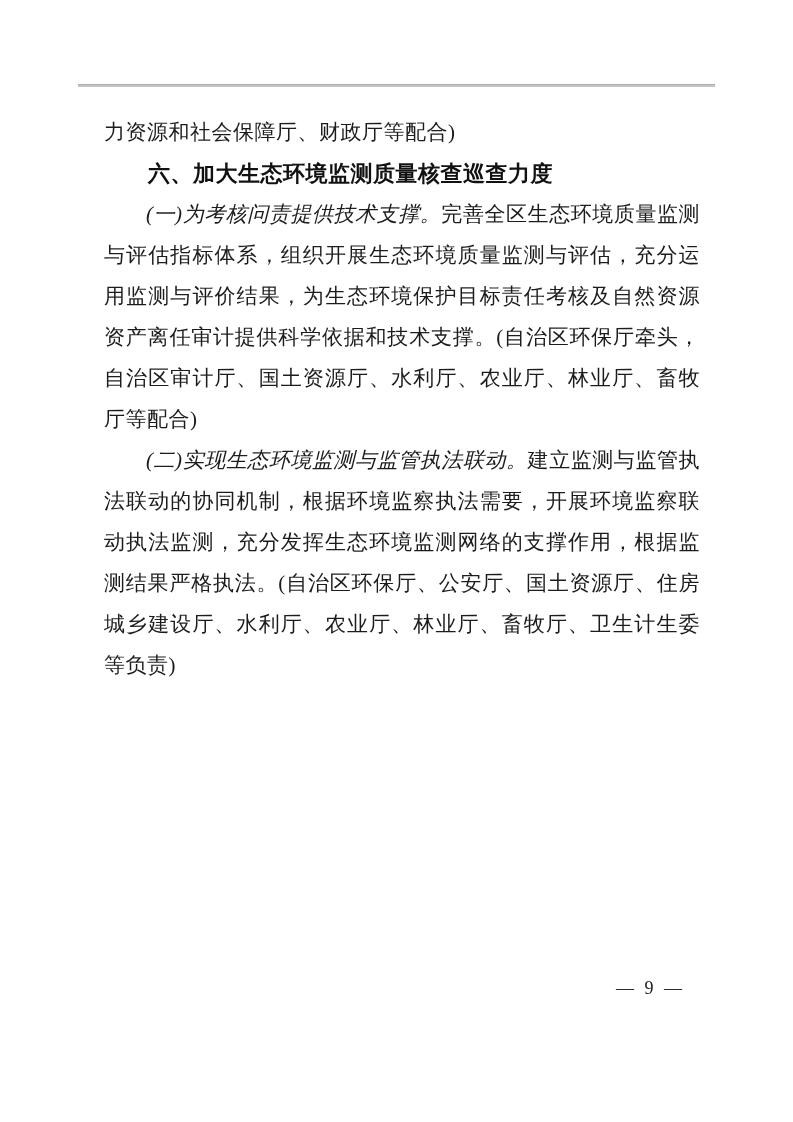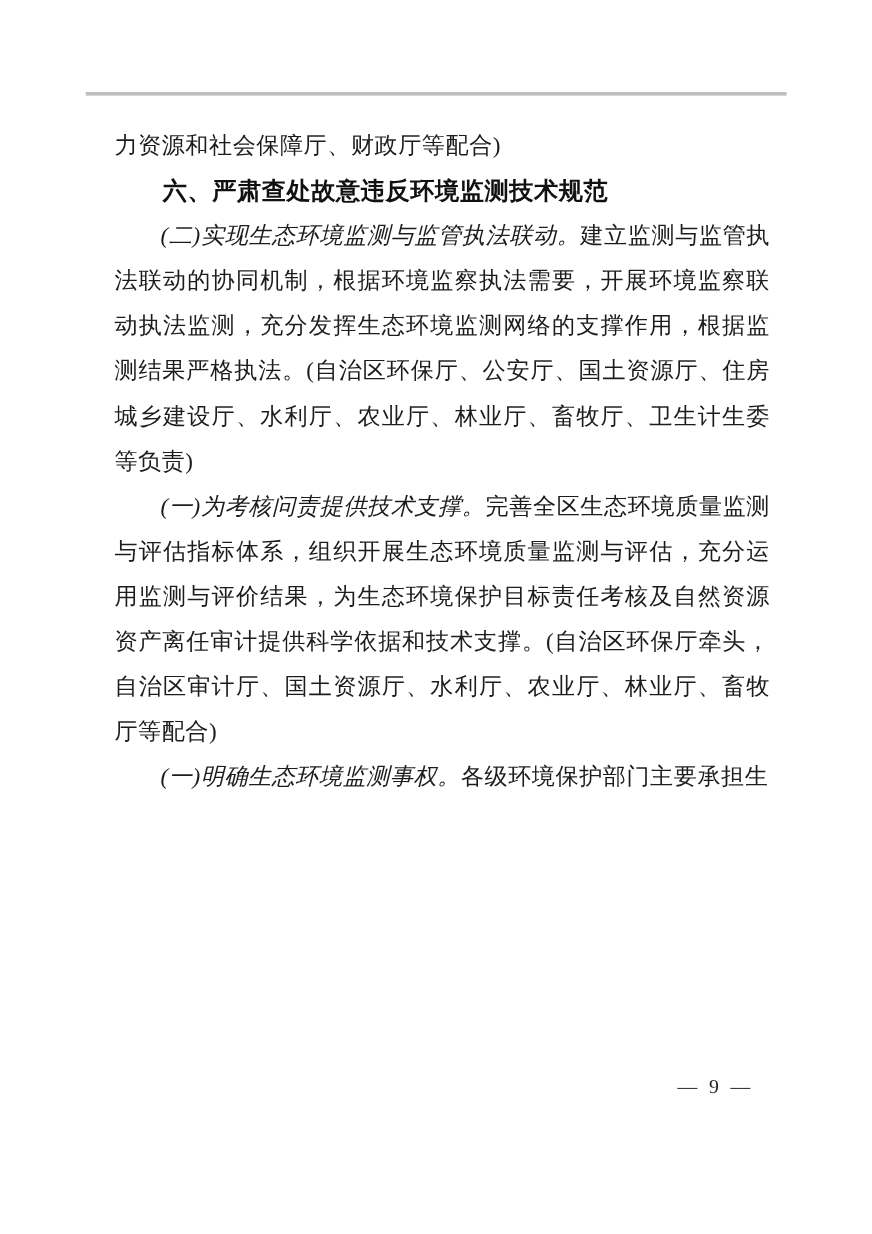--- a/index.html
+++ b/index.html
@@ -73,27 +73,26 @@
 <body>
 
 <div class="page">
 
   <div class="top-rule"></div>
 
   <div class="content">
 
     <p class="body-text">力资源和社会保障厅、财政厅等配合)</p>
 
-    <h2 class="heading">六、严肃查处故意违反环境监测技术规范</h2>
+    <h2 class="heading">六、加大生态环境监测质量核查巡查力度</h2>
+
+    <p class="body-text indent"><span class="lead">(一)为考核问责提供技术支撑。</span><span>完善全区生态环境质量监测与评估指标体系，组织开展生态环境质量监测与评估，充分运用监测与评价结果，为生态环境保护目标责任考核及自然资源资产离任审计提供科学依据和技术支撑。(自治区环保厅牵头，自治区审计厅、国土资源厅、水利厅、农业厅、林业厅、畜牧厅等配合)</span></p>
 
     <p class="body-text indent"><span class="lead">(二)实现生态环境监测与监管执法联动。</span><span>建立监测与监管执法联动的协同机制，根据环境监察执法需要，开展环境监察联动执法监测，充分发挥生态环境监测网络的支撑作用，根据监测结果严格执法。(自治区环保厅、公安厅、国土资源厅、住房城乡建设厅、水利厅、农业厅、林业厅、畜牧厅、卫生计生委等负责)</span></p>
 
-    <p class="body-text indent"><span class="lead">(一)为考核问责提供技术支撑。</span><span>完善全区生态环境质量监测与评估指标体系，组织开展生态环境质量监测与评估，充分运用监测与评价结果，为生态环境保护目标责任考核及自然资源资产离任审计提供科学依据和技术支撑。(自治区环保厅牵头，自治区审计厅、国土资源厅、水利厅、农业厅、林业厅、畜牧厅等配合)</span></p>
 
 
-
-    <p class="body-text indent"><span class="lead">(一)明确生态环境监测事权。</span><span>各级环境保护部门主要承担生</span></p>
 
   </div>
 
   <div class="page-number">— 9 —</div>
 
 </div>
 
 </body></html>

